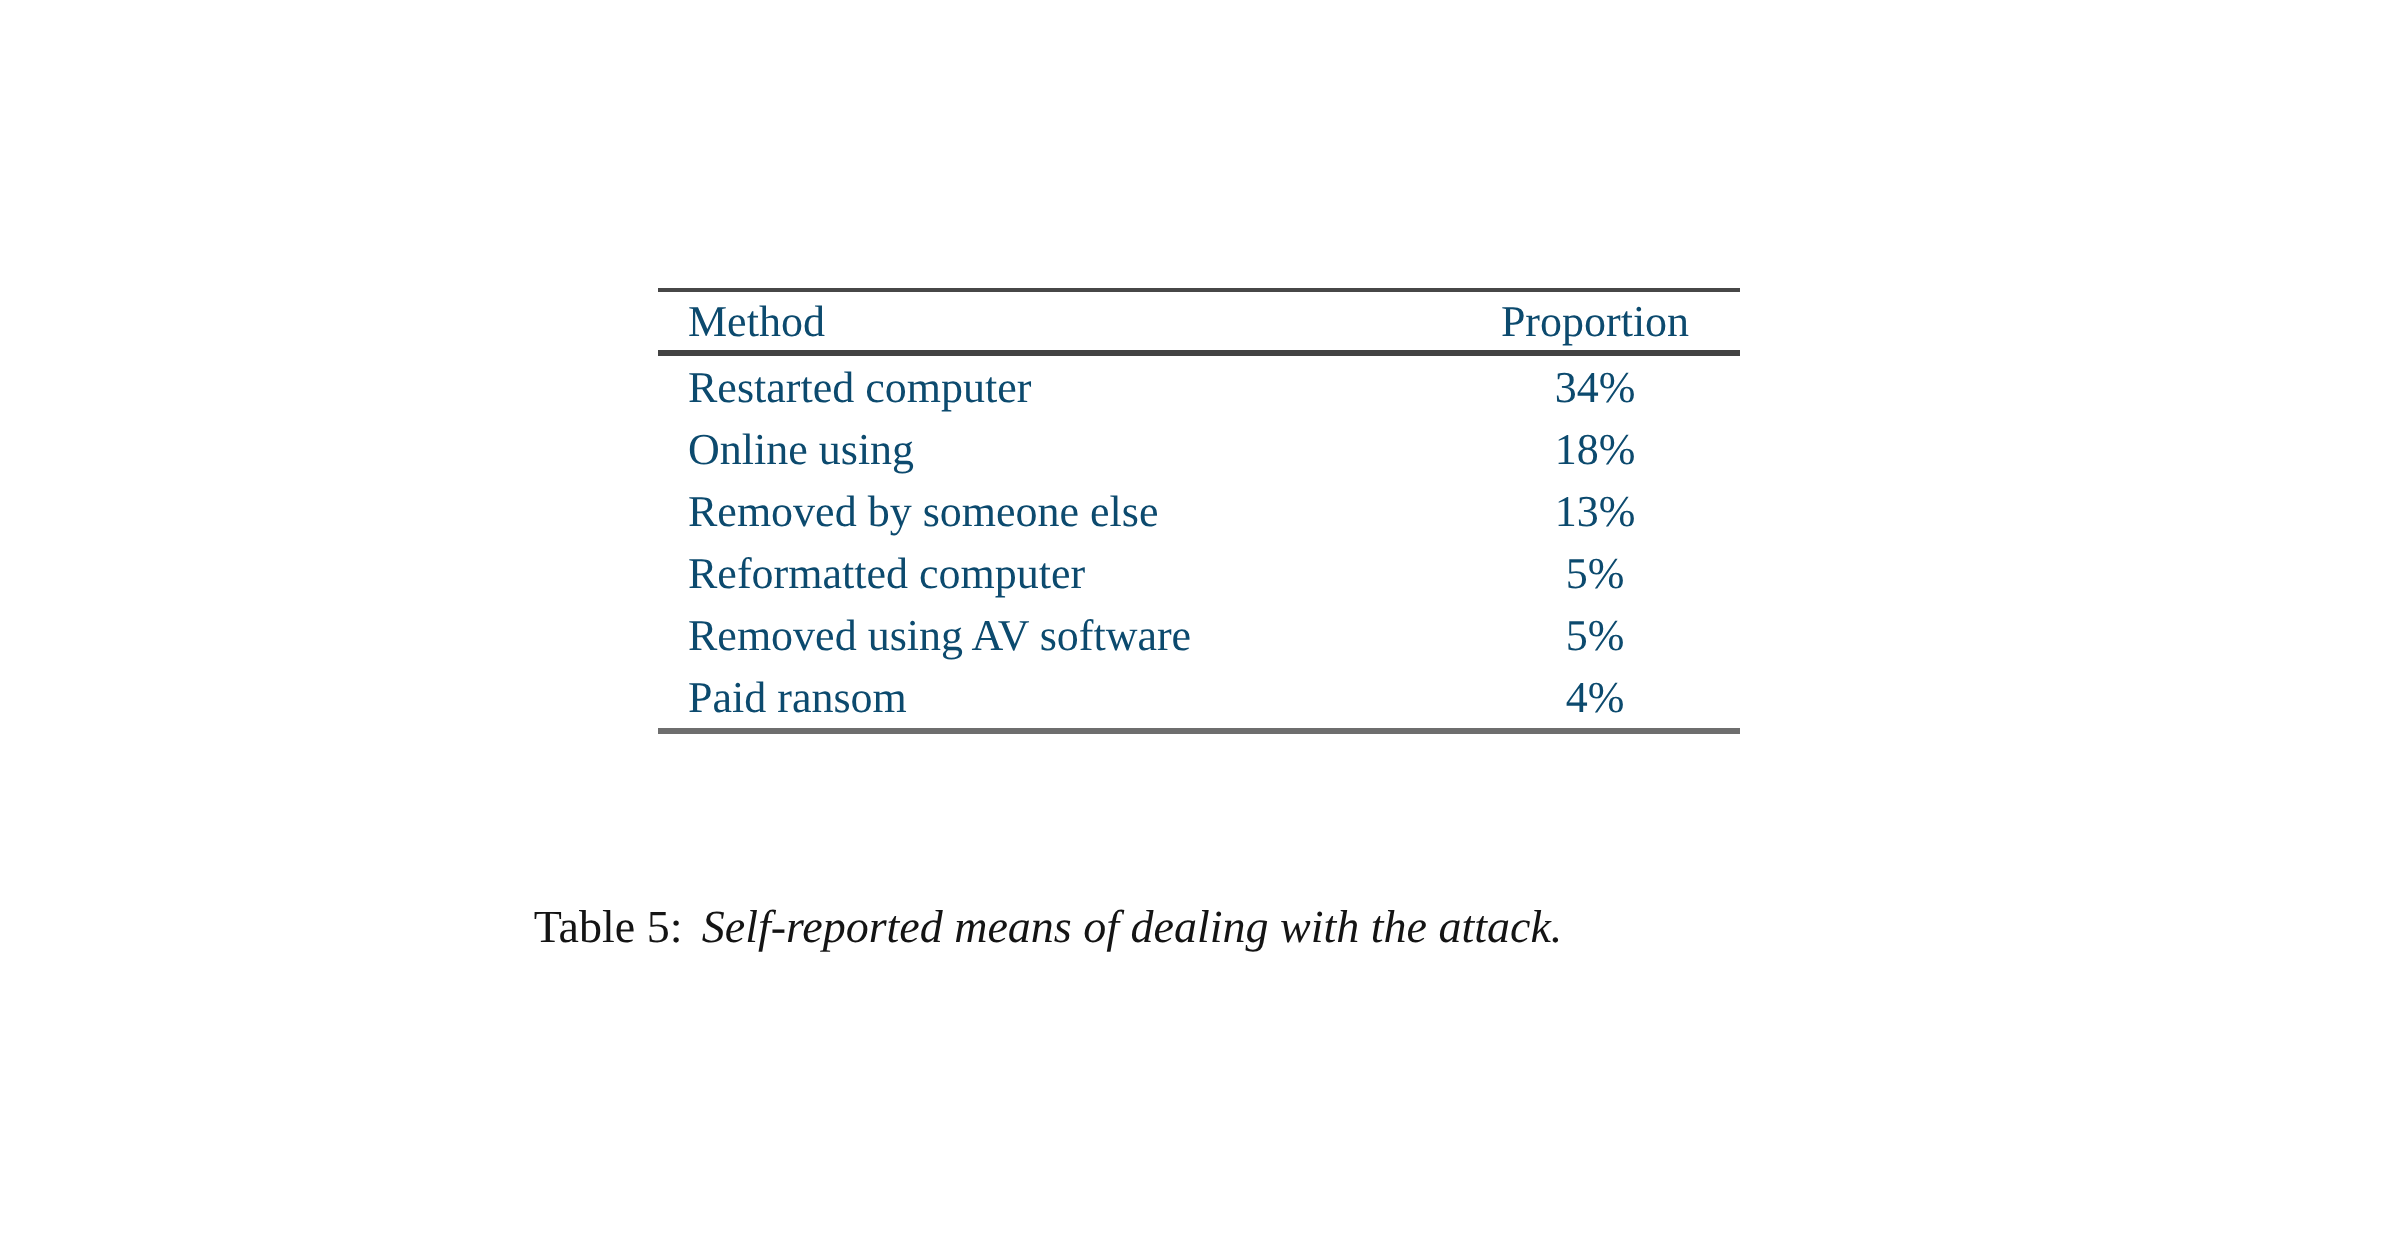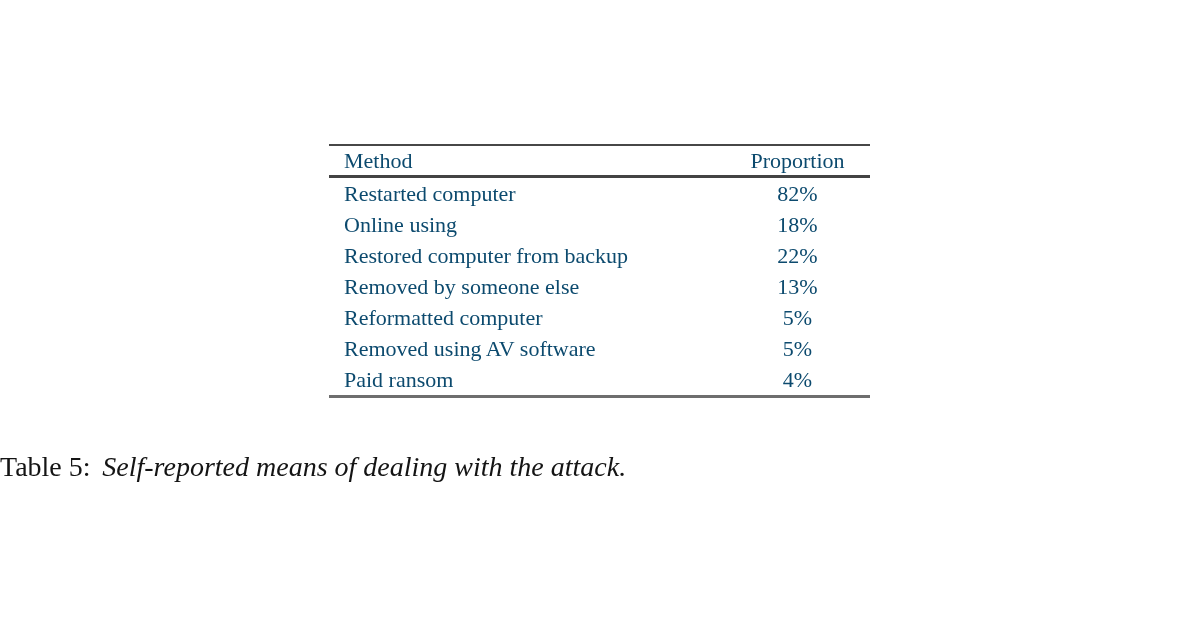--- a/index.html
+++ b/index.html
@@ -57,22 +57,22 @@
     width: 145px;
   }
   table.data-table tbody tr:last-child td {
     border-bottom: 3px solid #6e6e6e;
   }
   .caption {
     position: absolute;
     left: 0;
     top: 451px;
     width: 1048px;
-    text-align: left;
-    font-size: 28px;
+    text-align: center;
+    font-size: 23px;
     color: #141414;
   }
   .caption .caption-label {
     font-style: normal;
     margin-right: 0.42em;
   }
   .caption .caption-text {
     font-style: italic;
   }
 </style>
@@ -83,29 +83,25 @@
   <table class="data-table">
     <thead>
       <tr>
         <th class="method-col">Method</th>
         <th class="prop-col">Proportion</th>
       </tr>
     </thead>
     <tbody>
         <tr>
           <td class="method-cell">Restarted computer</td>
-          <td class="prop-cell">82%</td>
+          <td class="prop-cell">34%</td>
         </tr>
         <tr>
           <td class="method-cell">Online using</td>
           <td class="prop-cell">18%</td>
-        </tr>
-        <tr>
-          <td class="method-cell">Restored computer from backup</td>
-          <td class="prop-cell">22%</td>
         </tr>
         <tr>
           <td class="method-cell">Removed by someone else</td>
           <td class="prop-cell">13%</td>
         </tr>
         <tr>
           <td class="method-cell">Reformatted computer</td>
           <td class="prop-cell">5%</td>
         </tr>
         <tr>

